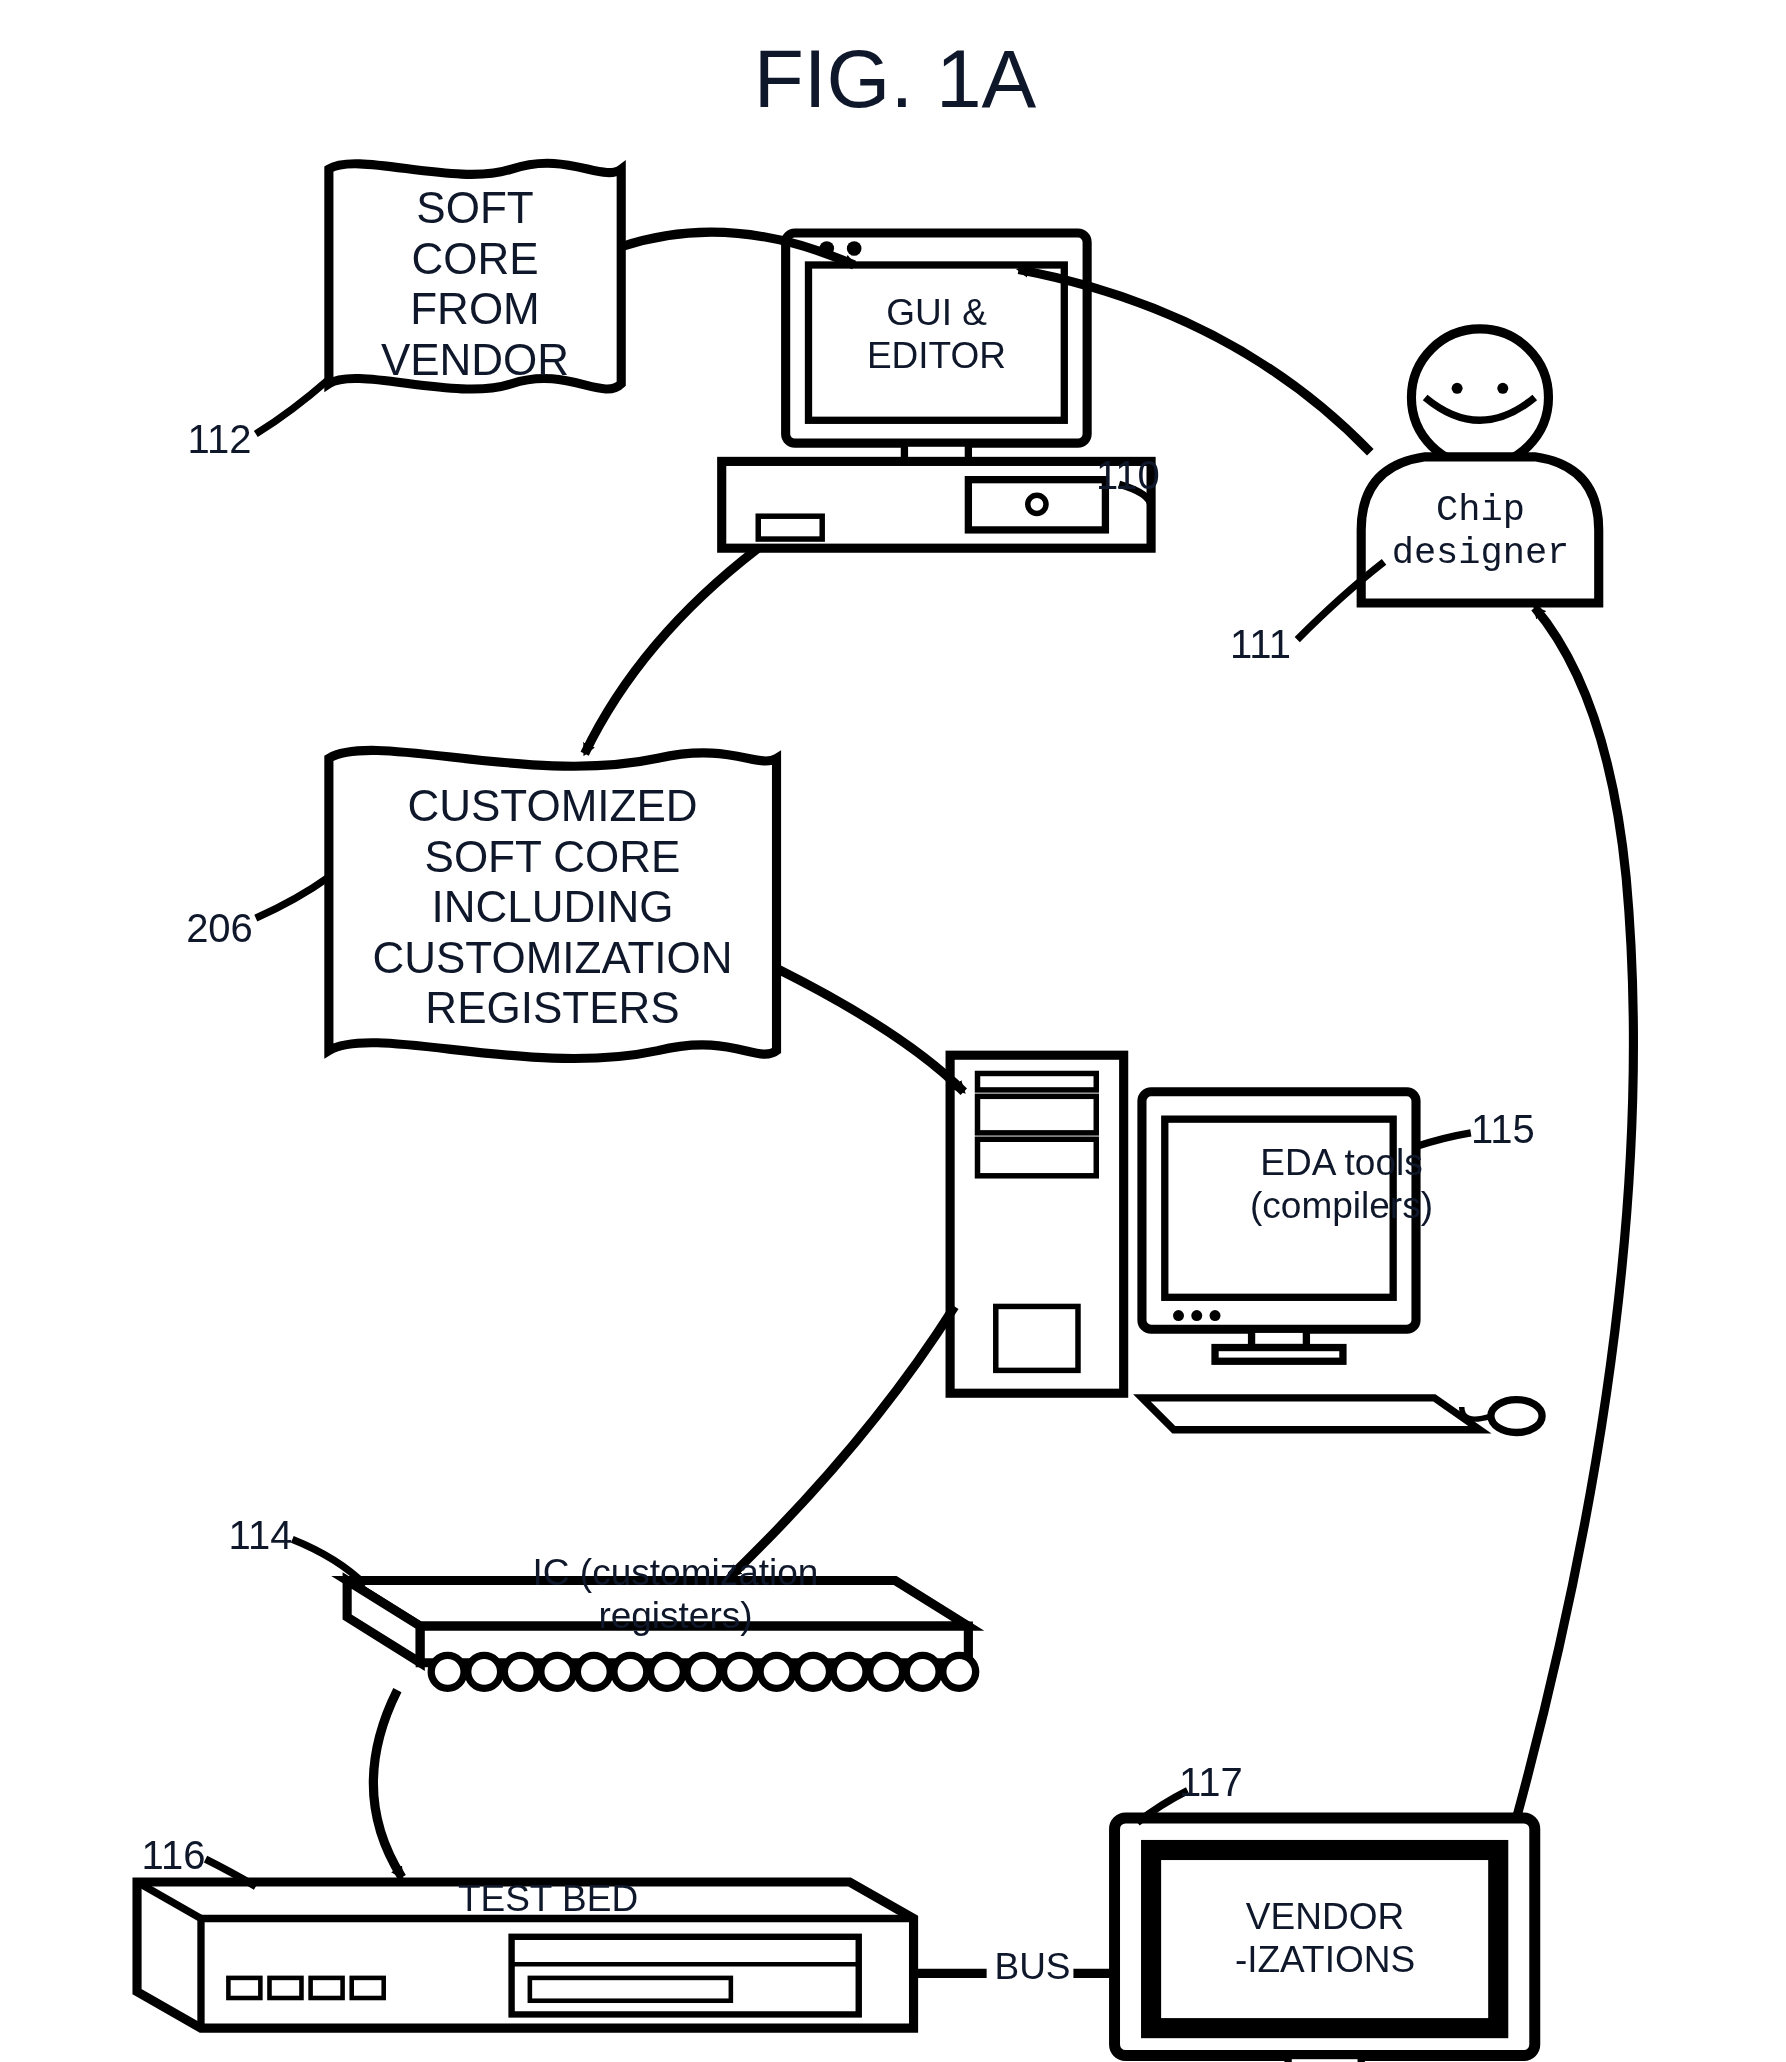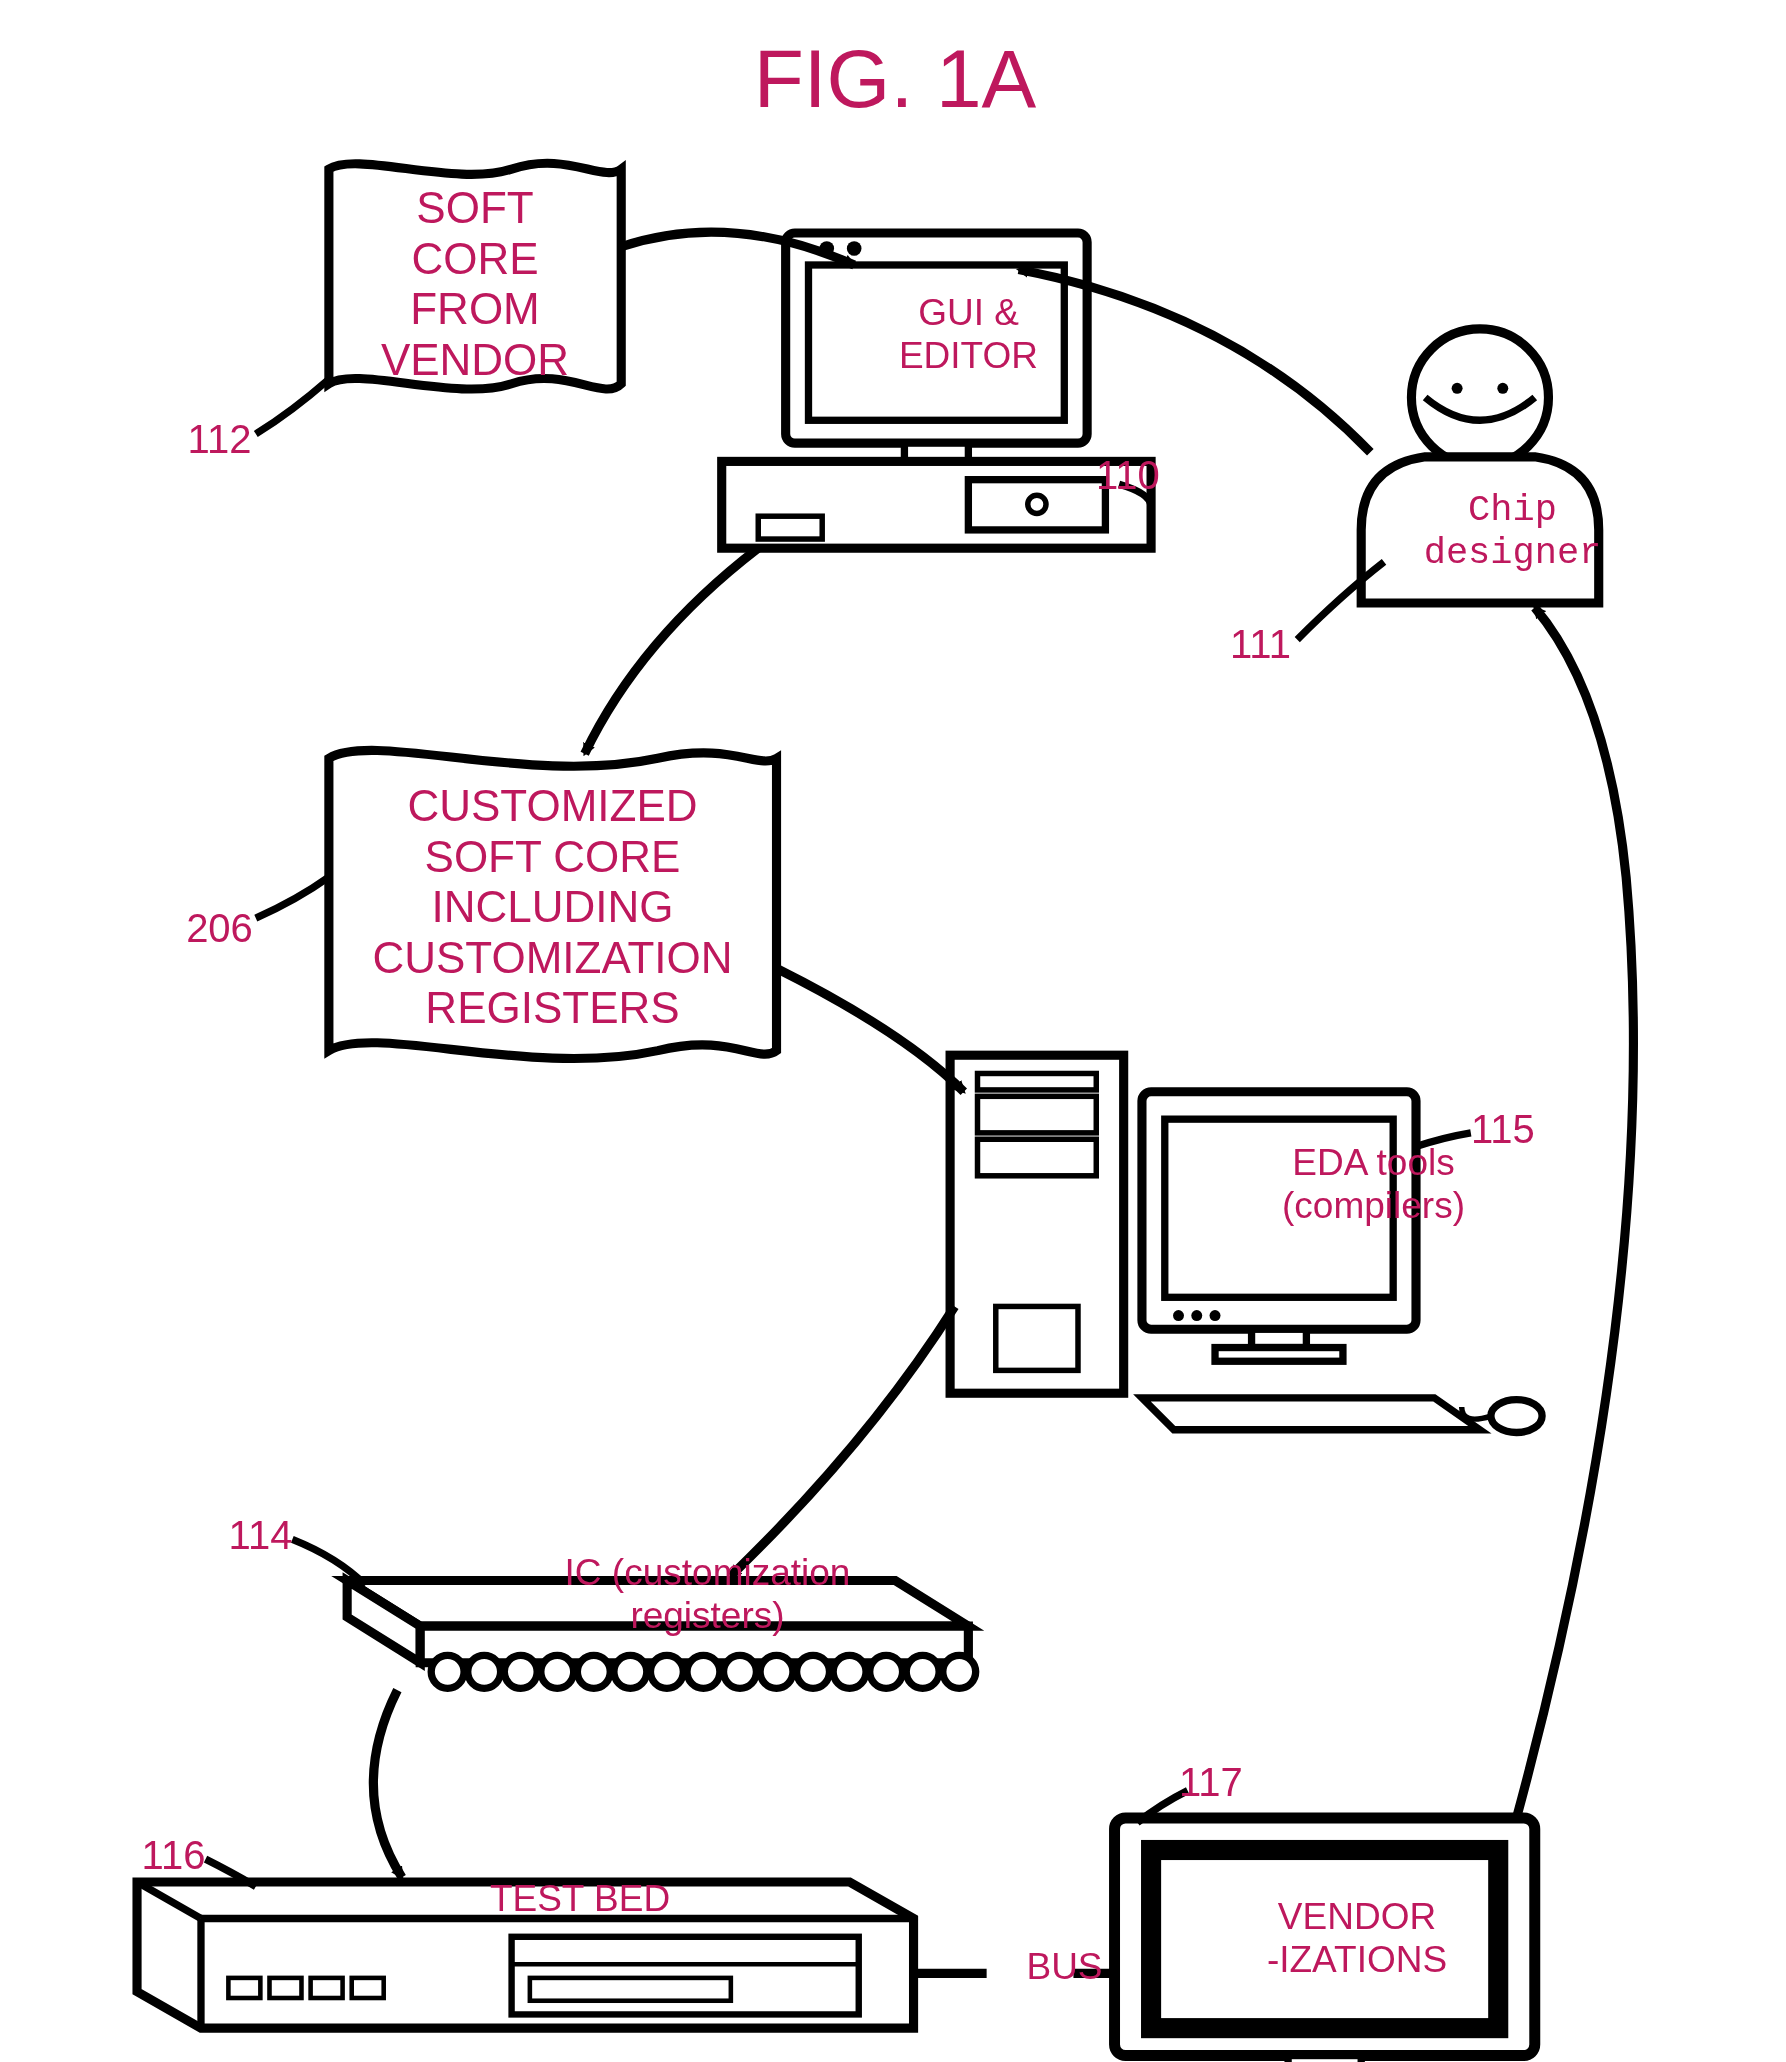--- a/index.html
+++ b/index.html
@@ -17,35 +17,34 @@
   svg.overlay {
     position: absolute;
     left: 0;
     top: 0;
     width: 1786px;
     height: 2062px;
     pointer-events: none;
   }
   .label {
     position: absolute;
-    color: #be185d;
+    color: #0f172a;
     text-align: center;
     line-height: 1.15;
     pointer-events: none;
   }
   .title {
     font-size: 82px;
     font-weight: 400;
   }
   .boxtext {
     font-size: 44px;
   }
   .smalltext {
     font-size: 37px;
-    margin-left: 32px;
   }
   .leadnum {
     font-size: 40px;
   }
 </style>
 </head>
 <body>
 
 <div class="canvas">
 

